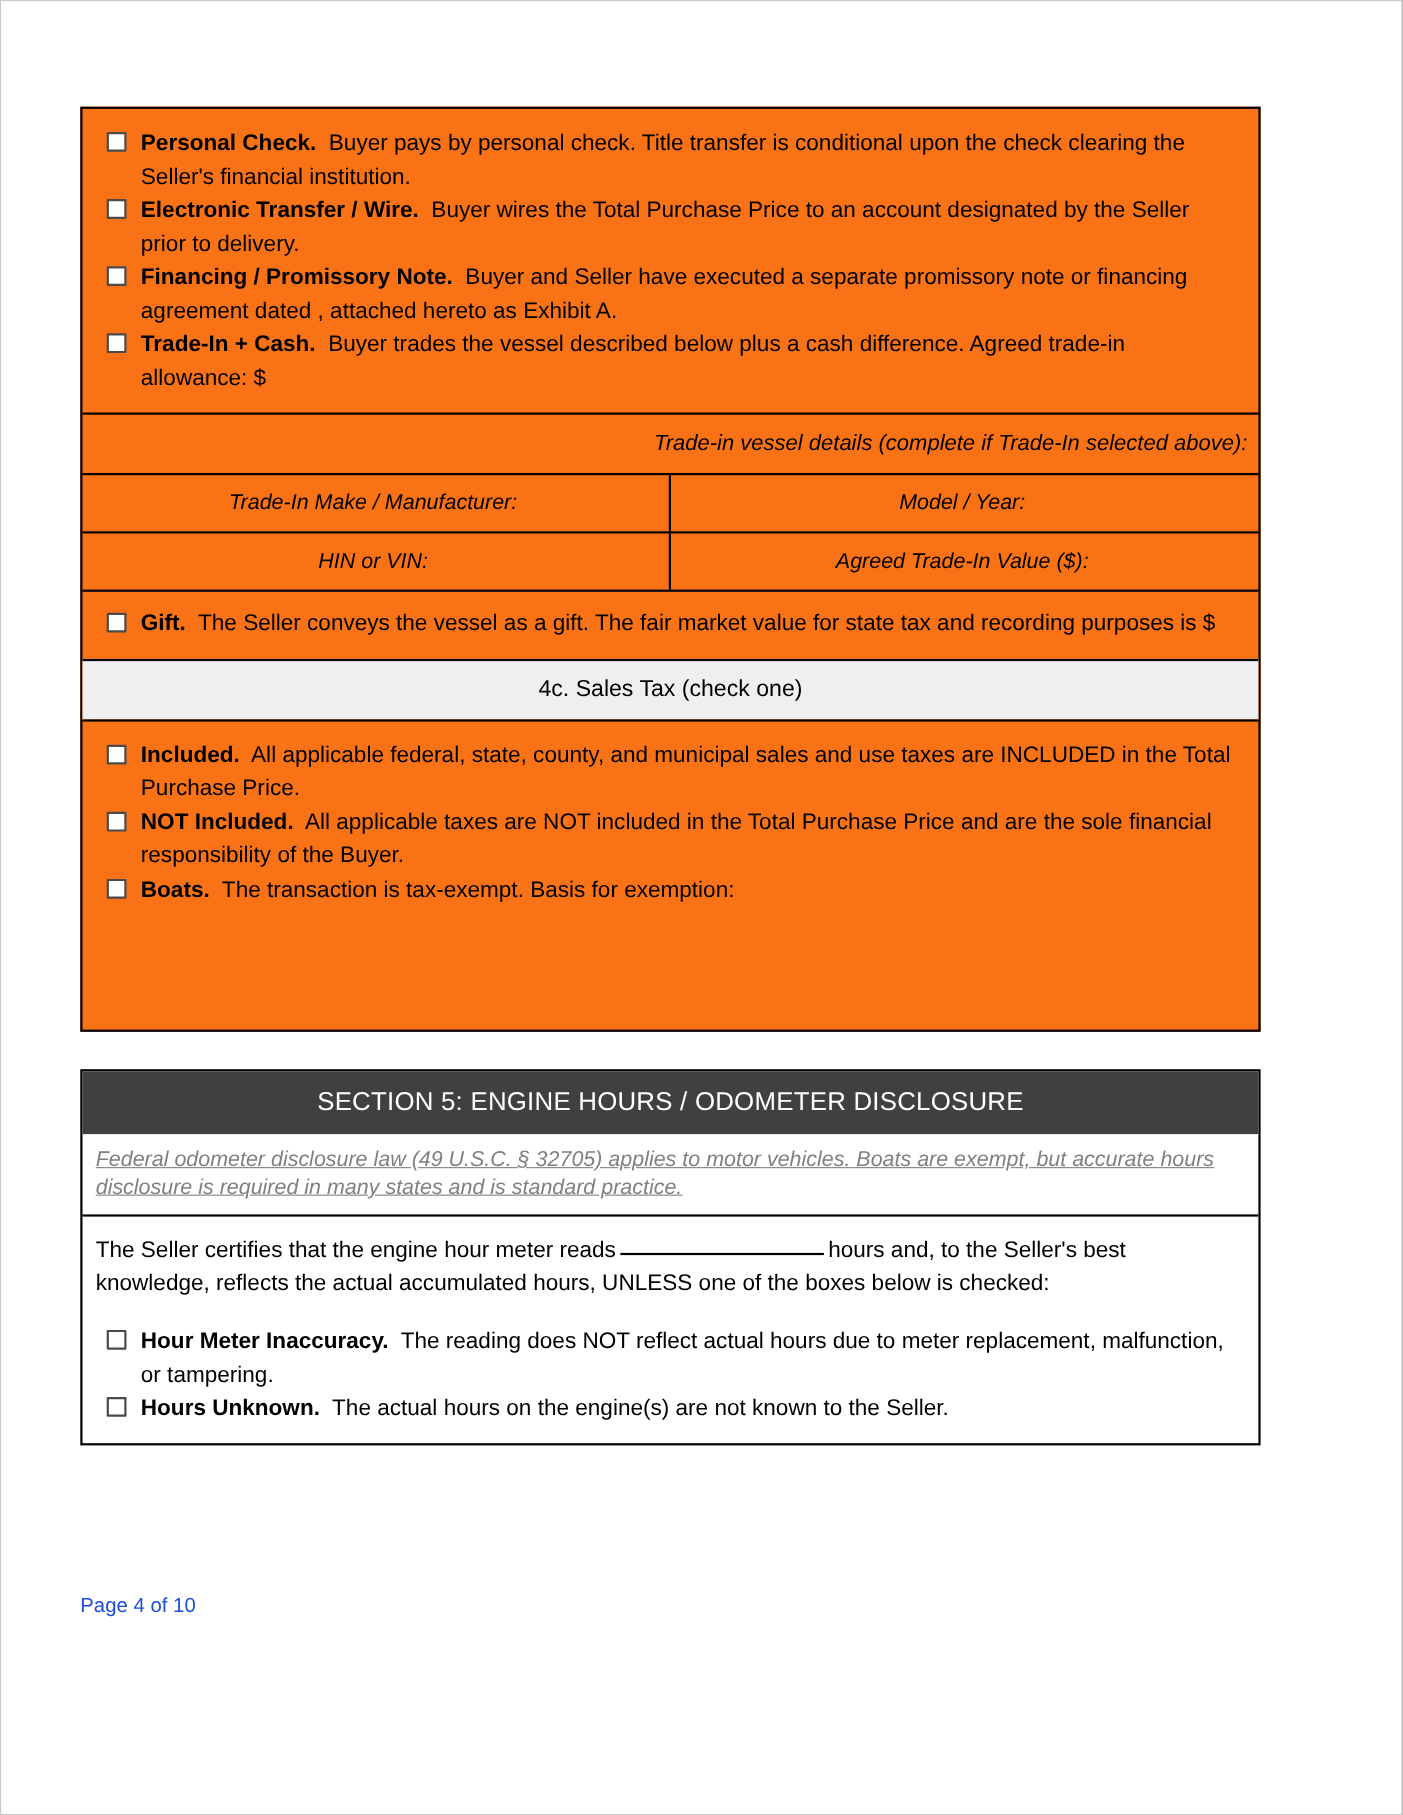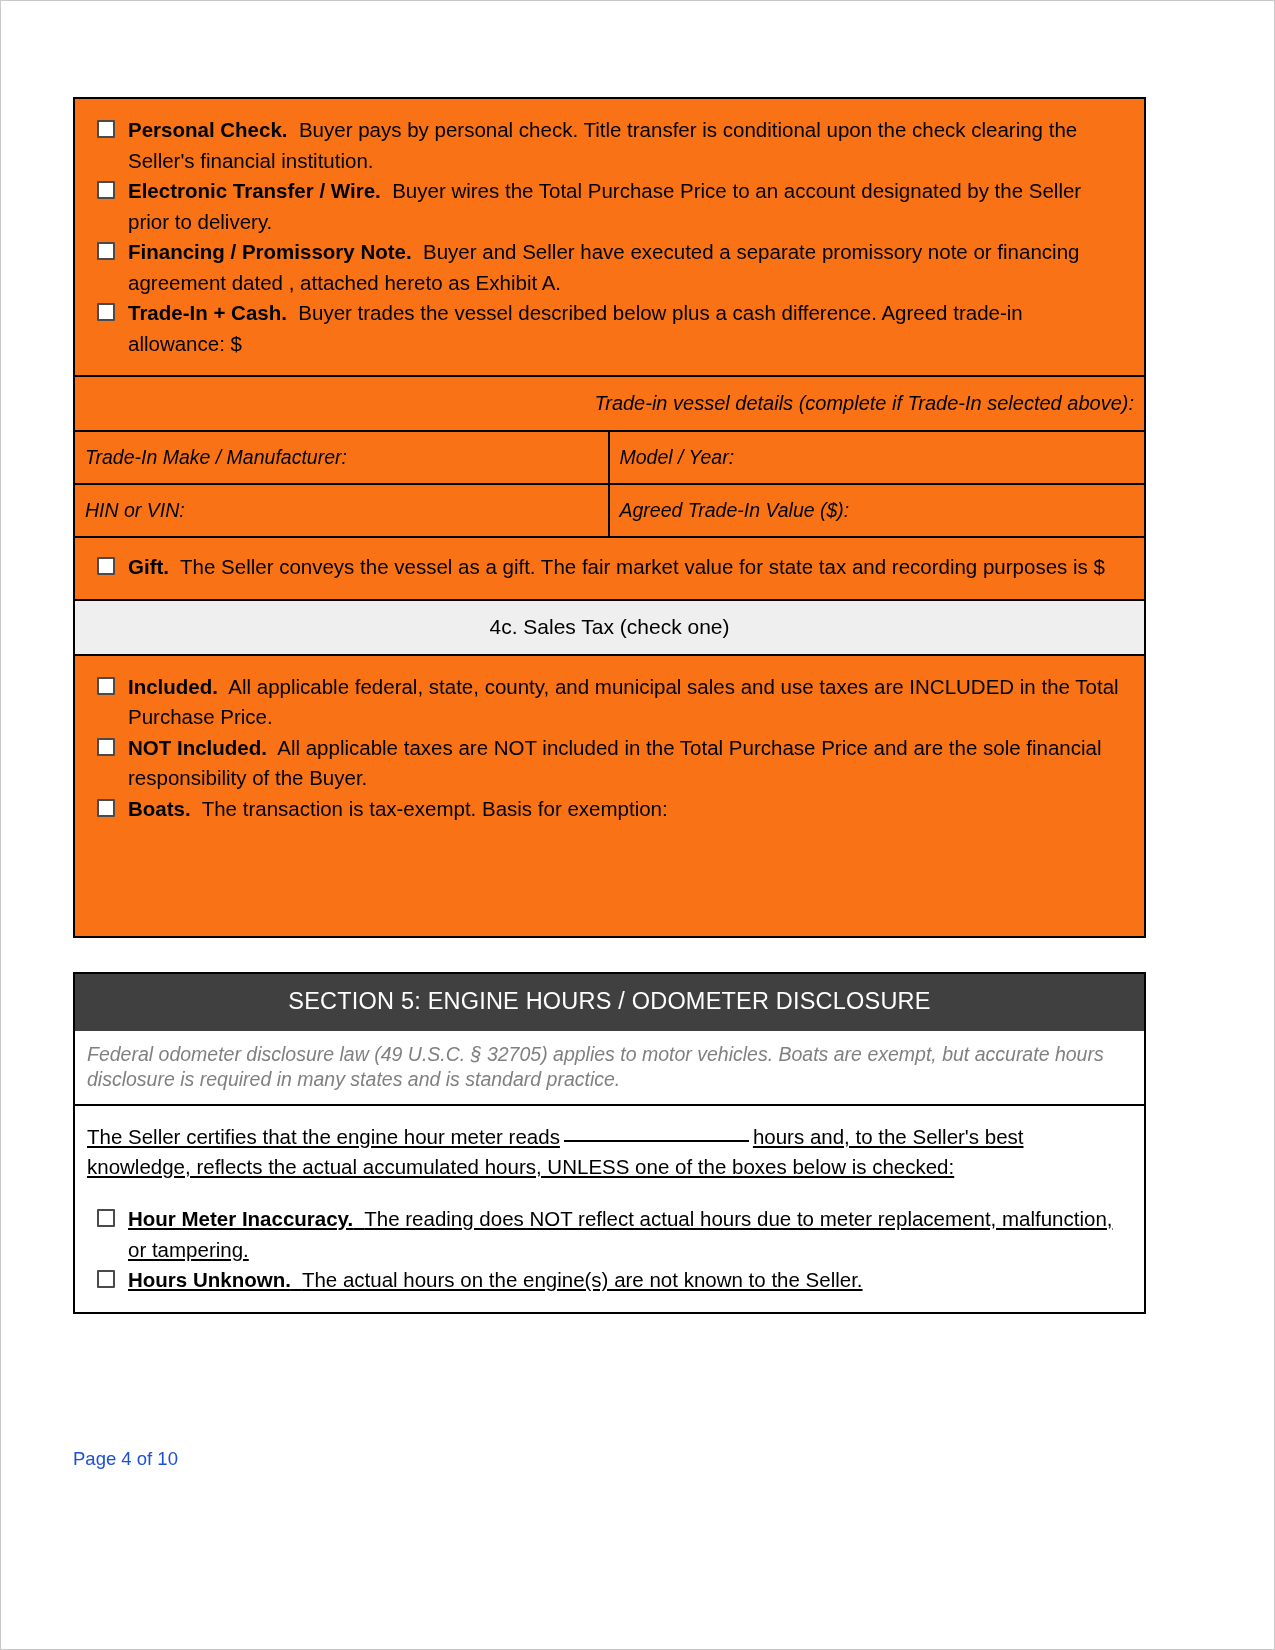--- a/index.html
+++ b/index.html
@@ -73,20 +73,21 @@
     font-style: italic;
     font-size: 20px;
     line-height: 26px;
     padding: 13px 10px 14px 10px;
     color: #000;
   }
 
   
   .field-row {
     display: flex;
+    text-align: center;
   }
   .field-cell {
     flex: 1 1 50%;
     font-style: italic;
     font-size: 19.5px;
     line-height: 24px;
     padding: 13px 14px 14px 10px;
     color: #000;
     box-sizing: border-box;
   }
@@ -118,24 +119,24 @@
     letter-spacing: 0.2px;
     padding: 14px 8px 16px 8px;
   }
   .sec-note {
     font-style: italic;
     color: #808080;
     font-size: 19.5px;
     line-height: 25px;
     padding: 11px 16px 12px 12px;
     border-bottom: 2.5px solid #000;
+    text-decoration: underline;
   }
   .sec-body {
     padding: 16px 20px 16px 12px;
-    text-decoration: underline;
   }
   .para {
     font-size: 20.5px;
     line-height: 30px;
     color: #000;
   }
   .blankline {
     display: inline-block;
     border-bottom: 2px solid #000;
     width: 185px;

